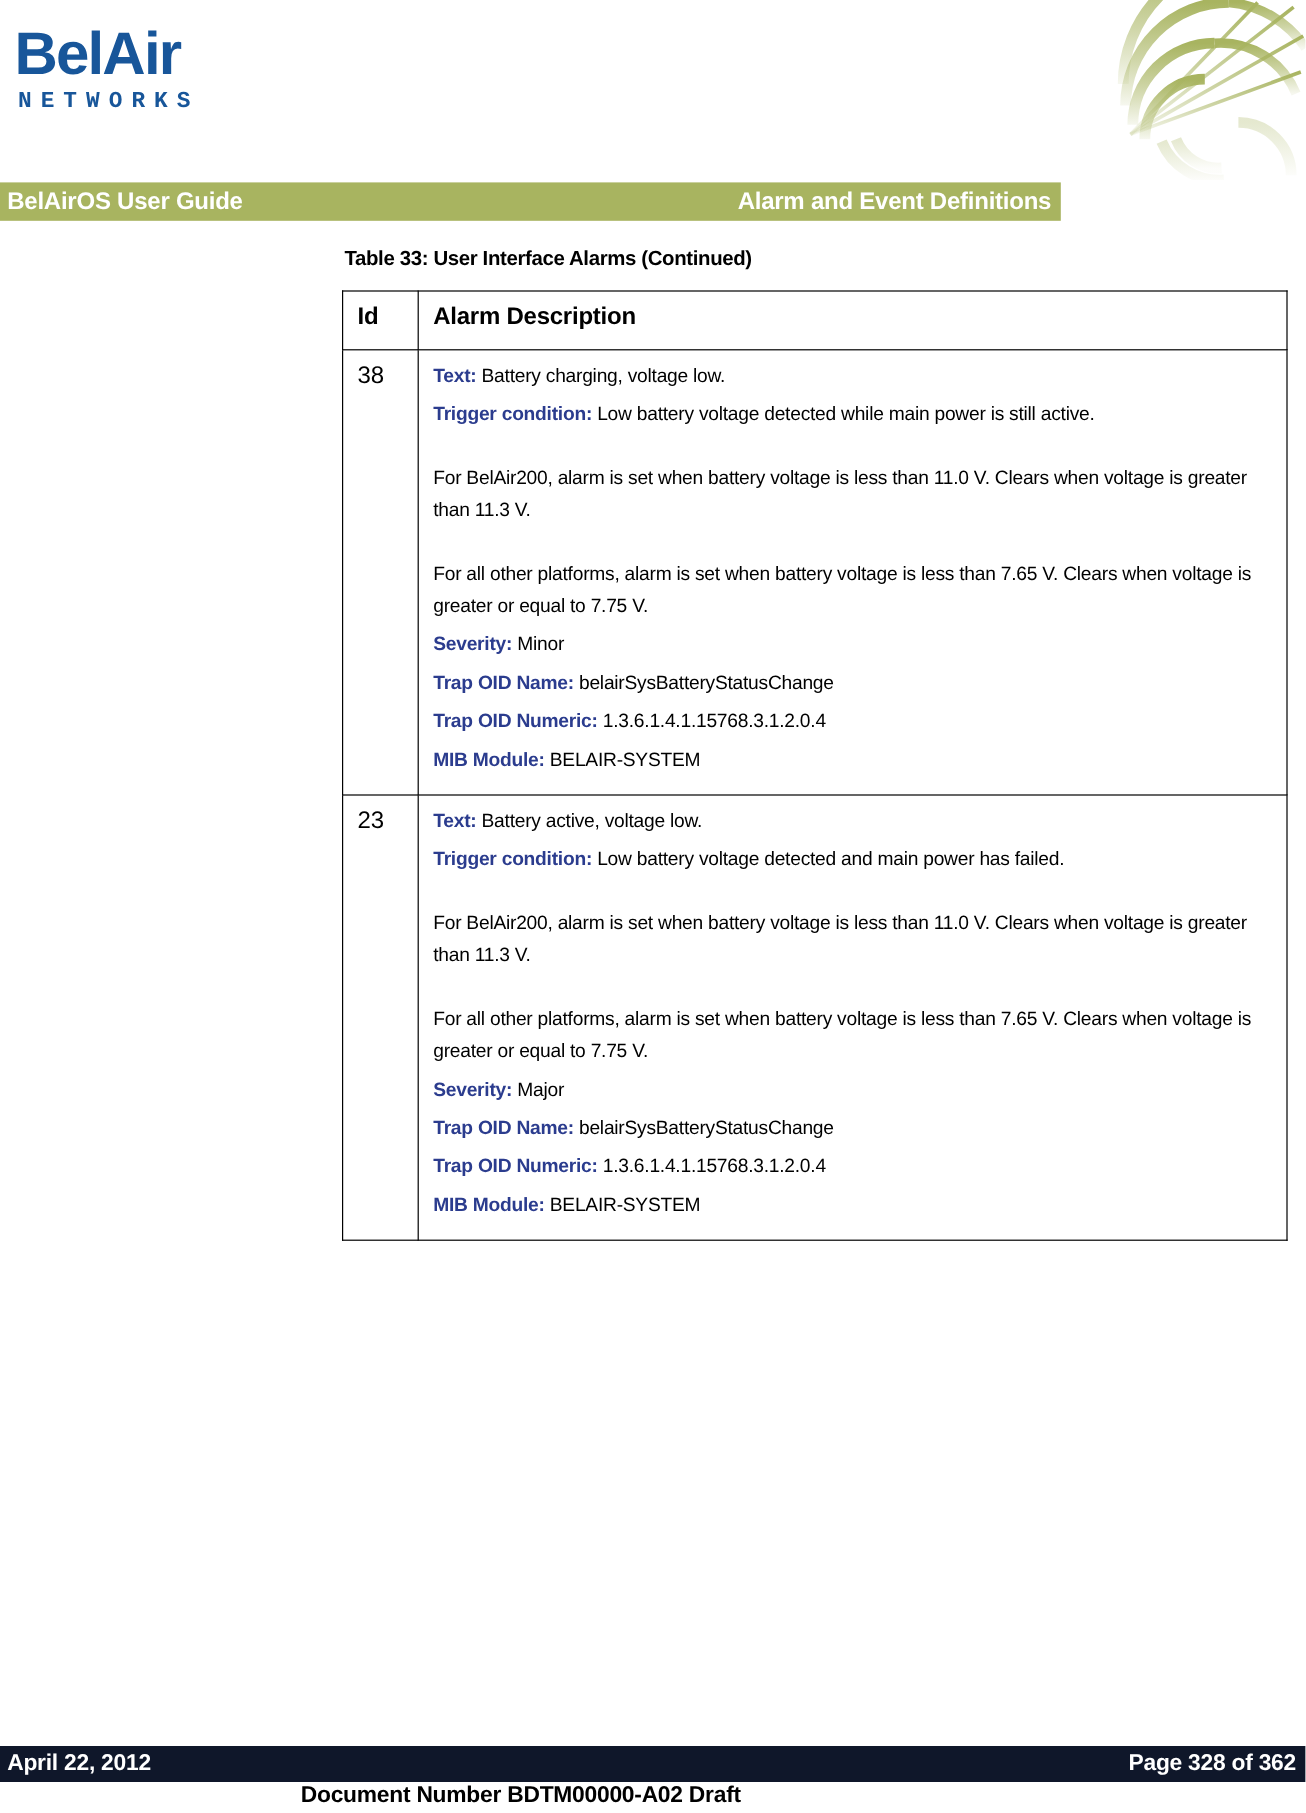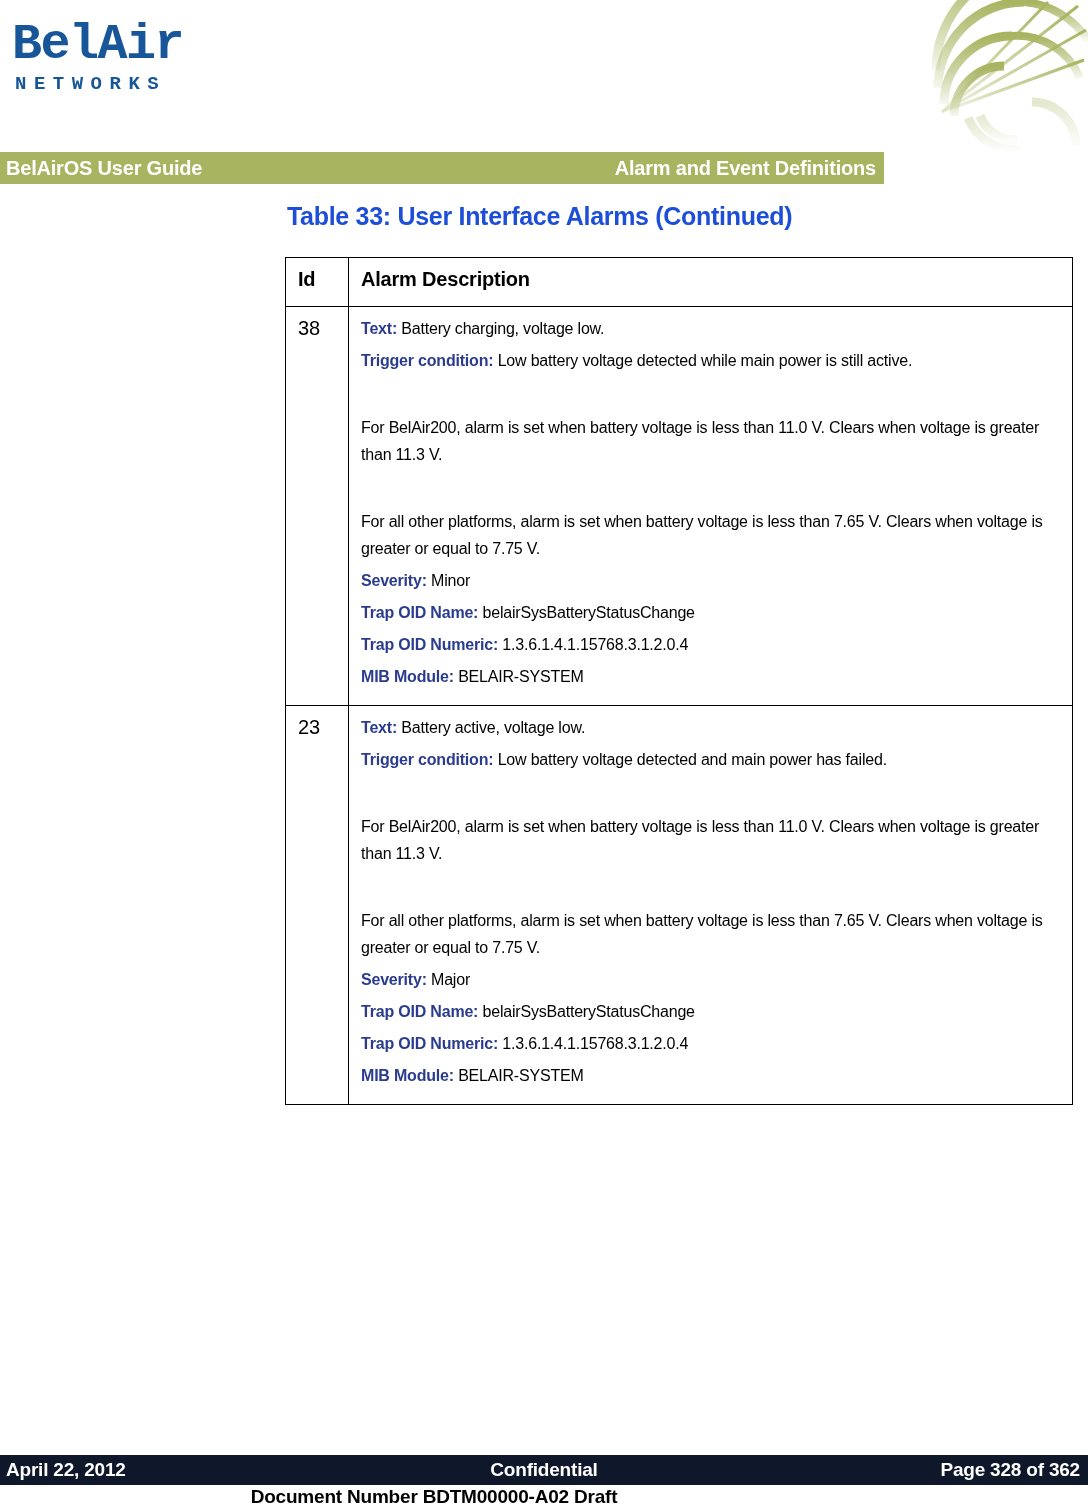--- a/index.html
+++ b/index.html
@@ -23,21 +23,21 @@
     width: 1088px;
     height: 152px;
   }
   #brand-logo {
     position: absolute;
     left: 12px;
     top: 18px;
     width: 230px;
   }
   #brand-wordmark {
-    font-family: Liberation Mono, monospace;
+    font-family: Liberation Sans, sans-serif;
     font-weight: bold;
     font-size: 50px;
     line-height: 54px;
     letter-spacing: -1.5px;
     color: #18569A;
   }
   #brand-subword {
     font-family: Liberation Mono, monospace;
     font-weight: bold;
     font-size: 19px;
@@ -79,26 +79,26 @@
   #header-title-right { right: 8px; text-align: center; }
 
   
   #content {
     position: absolute;
     left: 285px;
     top: 203px;
     width: 787px;
   }
   #table-caption {
-    font-size: 25px;
+    font-size: 17px;
     font-weight: bold;
     line-height: 26px;
     letter-spacing: -0.3px;
-    color: #1d4ed8;
-    margin: 0 0 28px 2px;
+    color: #000000;
+    margin: 0 0 13px 2px;
   }
   table.alarm-table {
     border-collapse: collapse;
     width: 787px;
     table-layout: fixed;
   }
   table.alarm-table th,
   table.alarm-table td {
     border: 1.5px solid #000000;
     vertical-align: top;
@@ -129,21 +129,21 @@
     font-size: 16px;
     line-height: 27px;
     letter-spacing: -0.2px;
     padding-top: 10px;
     padding-bottom: 14px;
   }
   .para {
     margin: 0 0 5px 0;
   }
   .para.gap-before {
-    margin-top: 40px;
+    margin-top: 26px;
   }
   .lbl {
     color: #2B3C8E;
     font-weight: bold;
   }
 
   
   #footer-band {
     position: absolute;
     left: 0;
@@ -276,16 +276,15 @@
             <p class="para"><span class="lbl">MIB Module:</span> BELAIR-SYSTEM</p>
           </td>
         </tr>
       </tbody>
   </table>
 
 </div>
 
 <div id="footer-band">
   <div class="ft" id="footer-date">April 22, 2012</div>
-  <div class="ft" id="footer-conf">Confidential</div>
   <div class="ft" id="footer-page">Page 328 of 362</div>
 </div>
 <div id="doc-number">Document Number BDTM00000-A02 Draft</div>
 
 </body></html>

